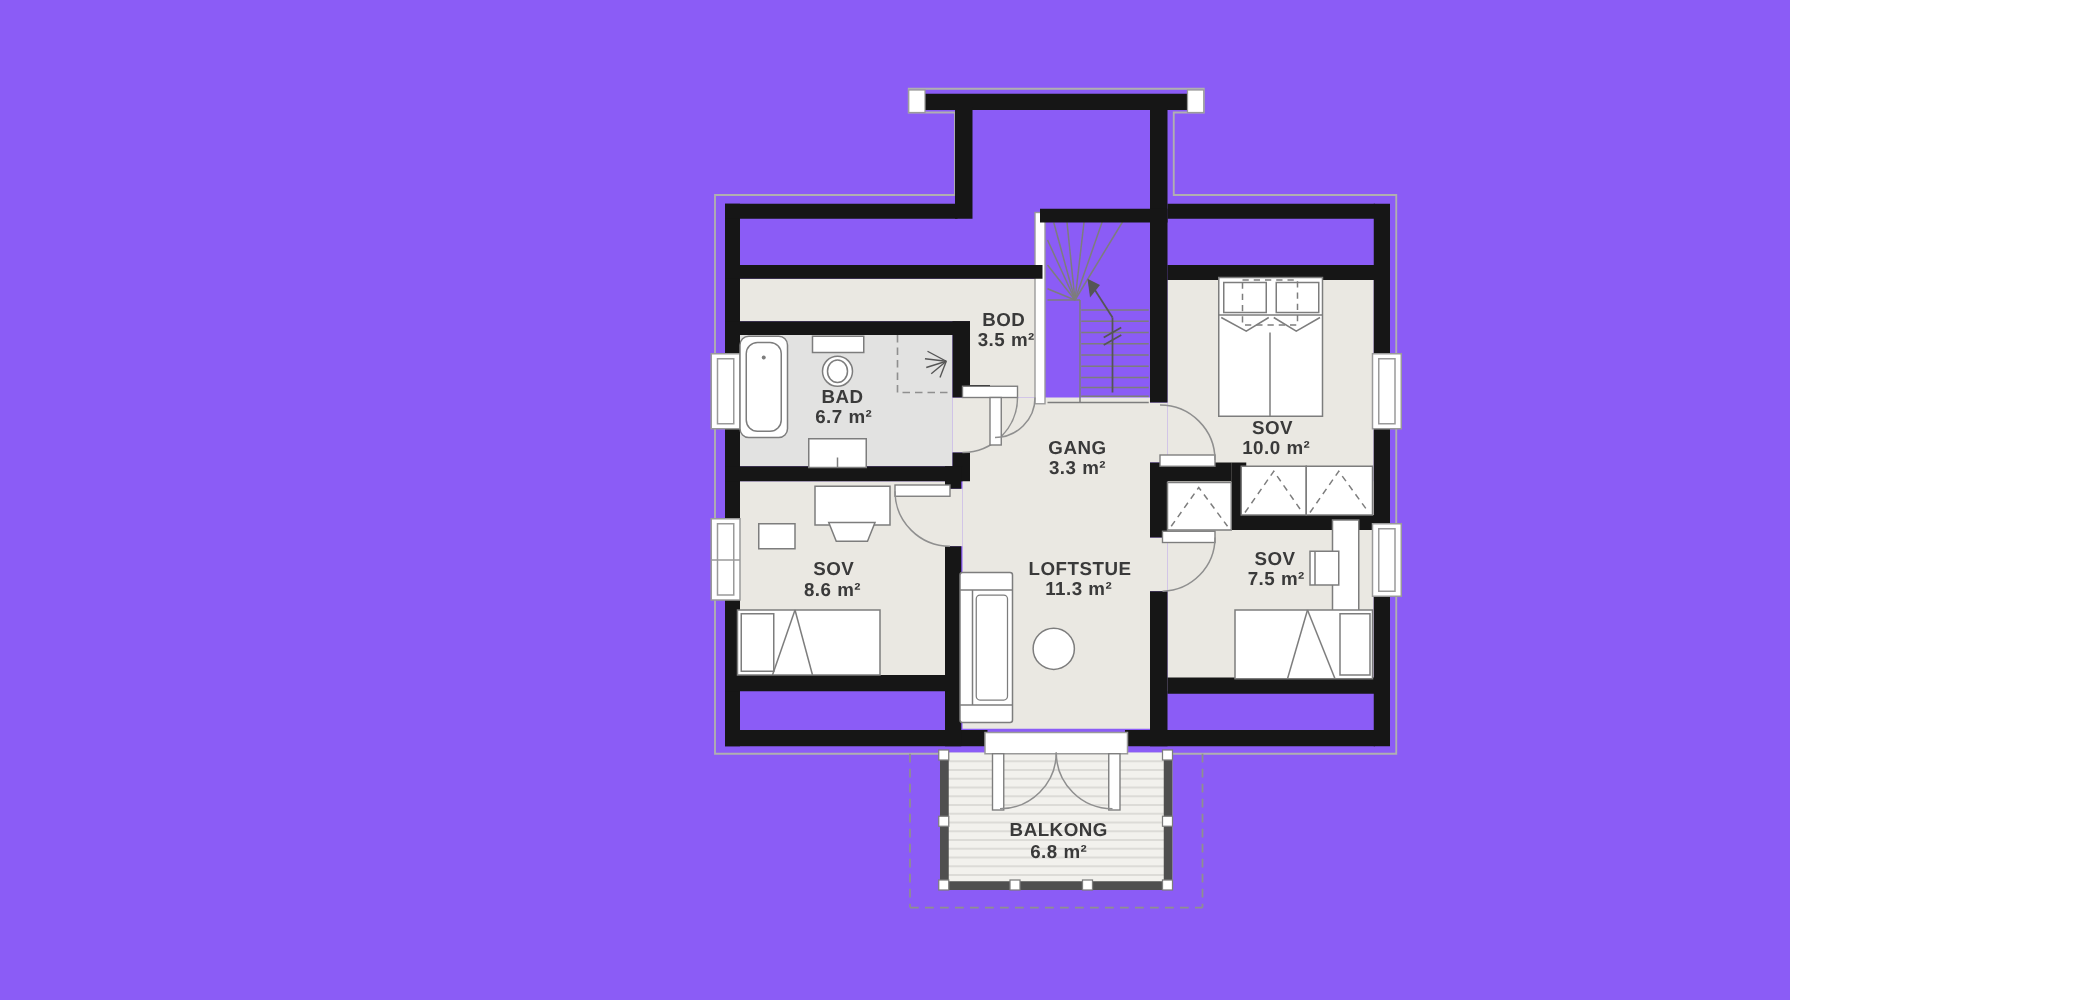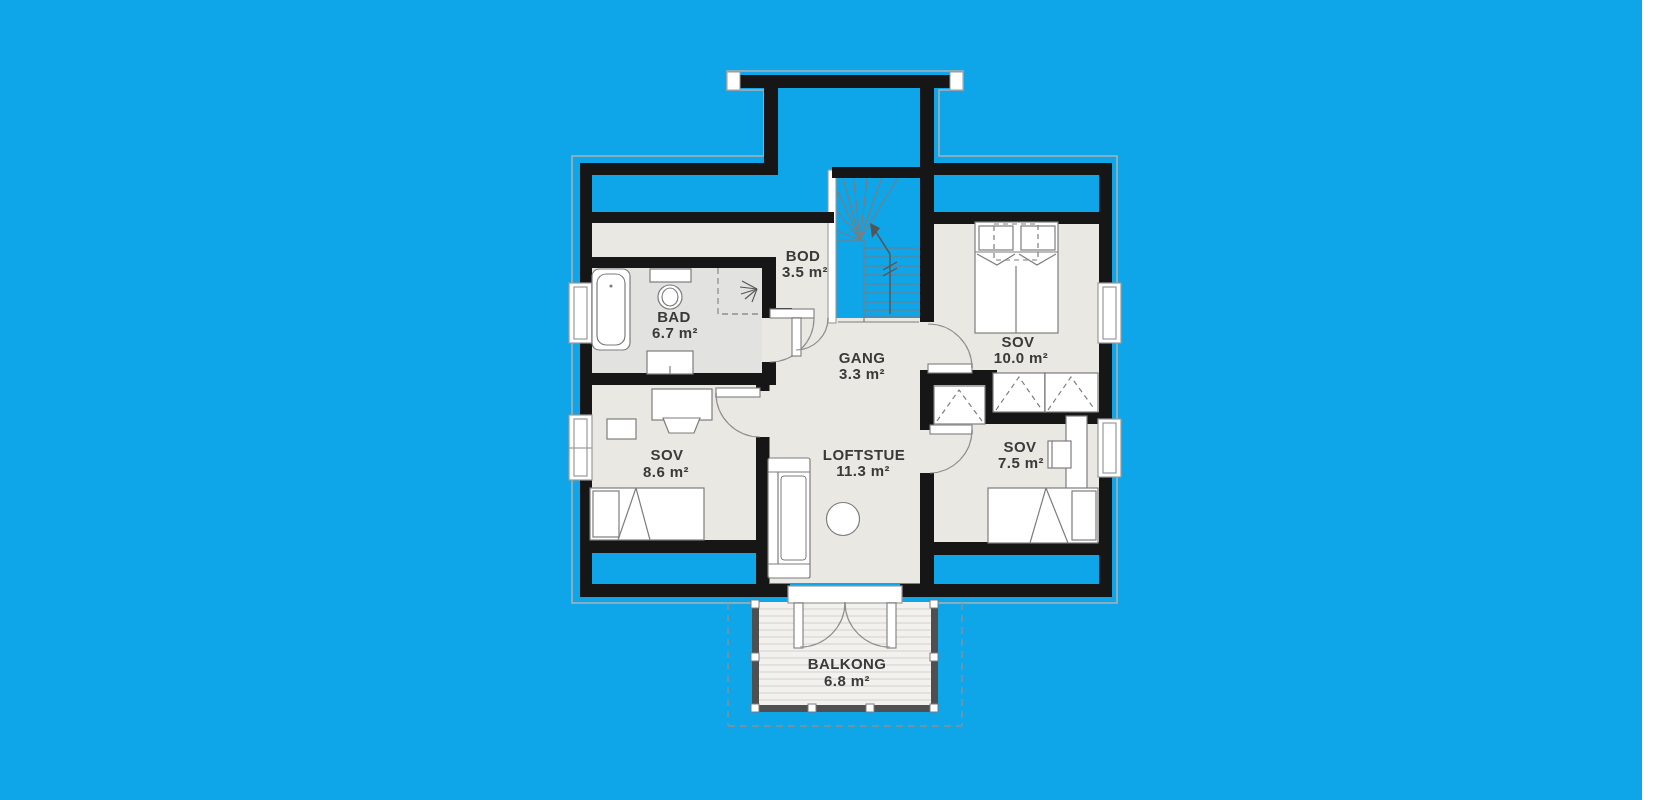--- a/index.html
+++ b/index.html
@@ -1,16 +1,16 @@
 <!DOCTYPE html>
 <html><head>
 <meta charset="utf-8">
 <style>
   html,body{margin:0;padding:0;background:#ffffff;}
-  #canvas{position:relative;width:1642px;height:800px;background:#0ea5e9;overflow:hidden;
+  #canvas{position:relative;width:1432px;height:800px;background:#8b5cf6;overflow:hidden;
           font-family:"Liberation Sans", sans-serif;}
   svg{position:absolute;left:0;top:0;}
   .room-name, .room-area{
     font-family:"Liberation Sans", sans-serif;
     font-size:15px;font-weight:600;fill:#3a3a3a;letter-spacing:.4px;
   }
 </style>
 </head>
 <body>
 

